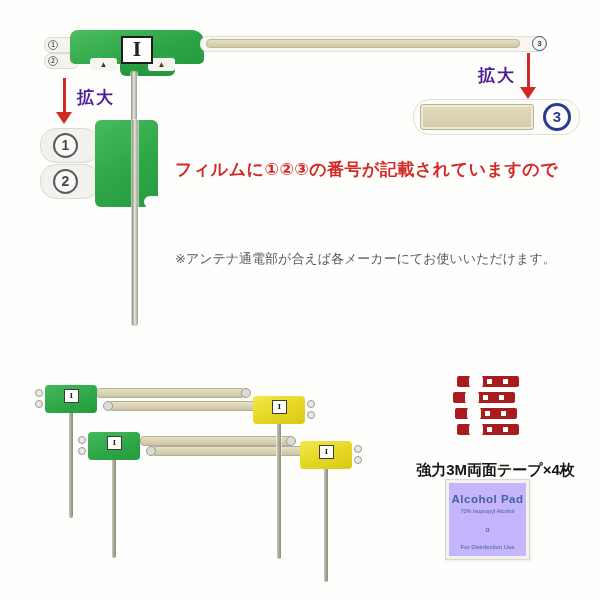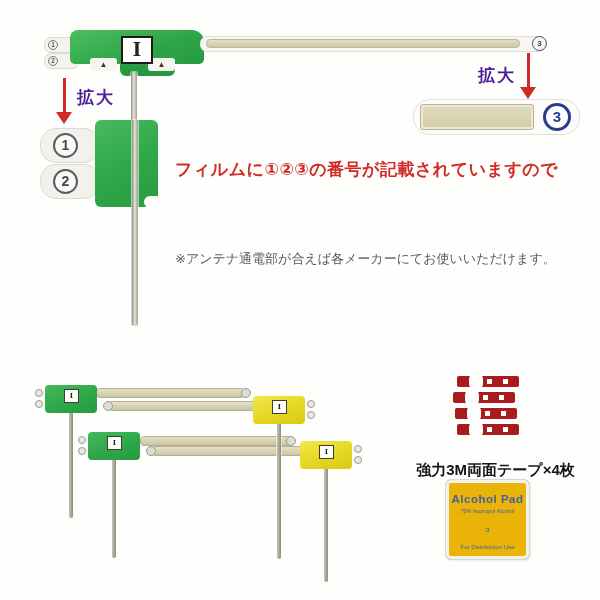--- a/index.html
+++ b/index.html
@@ -52,21 +52,21 @@
   .rod-h{height:8px;background:linear-gradient(180deg,#e6e0c6,#ccc5a4);border:1px solid #b4ae92;border-radius:4px;}
   .rod-v{width:4px;background:linear-gradient(90deg,#c9c5b5,#8e8a7c);border-radius:2px 2px 3px 3px;
          box-shadow:0 0 0 1px rgba(255,255,255,.5);}
   .conn{width:8px;height:8px;border:1px solid #9a9a94;border-radius:50%;background:#dddcd4;}
   .set-caption{font-size:15px;font-weight:600;color:#141414;text-align:center;white-space:nowrap;}
 
   
   .tape{width:62px;height:11px;background:#a81b1f;border-radius:2px;}
   .tape .gap{position:absolute;left:12px;top:-1px;width:14px;height:13px;background:#fefefc;border-radius:4px;}
   .tape .sq{position:absolute;width:5px;height:5px;background:#fefefc;top:3px;}
-  .pad{background:#eab308;border:1px solid #d7d7d0;border-radius:6px;
+  .pad{background:#c4b5fd;border:1px solid #d7d7d0;border-radius:0;
        box-shadow:inset 0 0 0 3px #f3f3ee,1px 1px 2px rgba(0,0,0,.08);
        display:flex;flex-direction:column;align-items:center;color:#46619f;}
   .pad .t1{font-size:11.5px;font-weight:bold;margin-top:13px;letter-spacing:.5px;}
   .pad .t2{font-size:5.5px;margin-top:3px;}
   .pad .t3{font-size:7px;margin-top:12px;}
   .pad .t4{font-size:6px;margin-top:11px;}
 </style>
 </head>
 <body>
 

